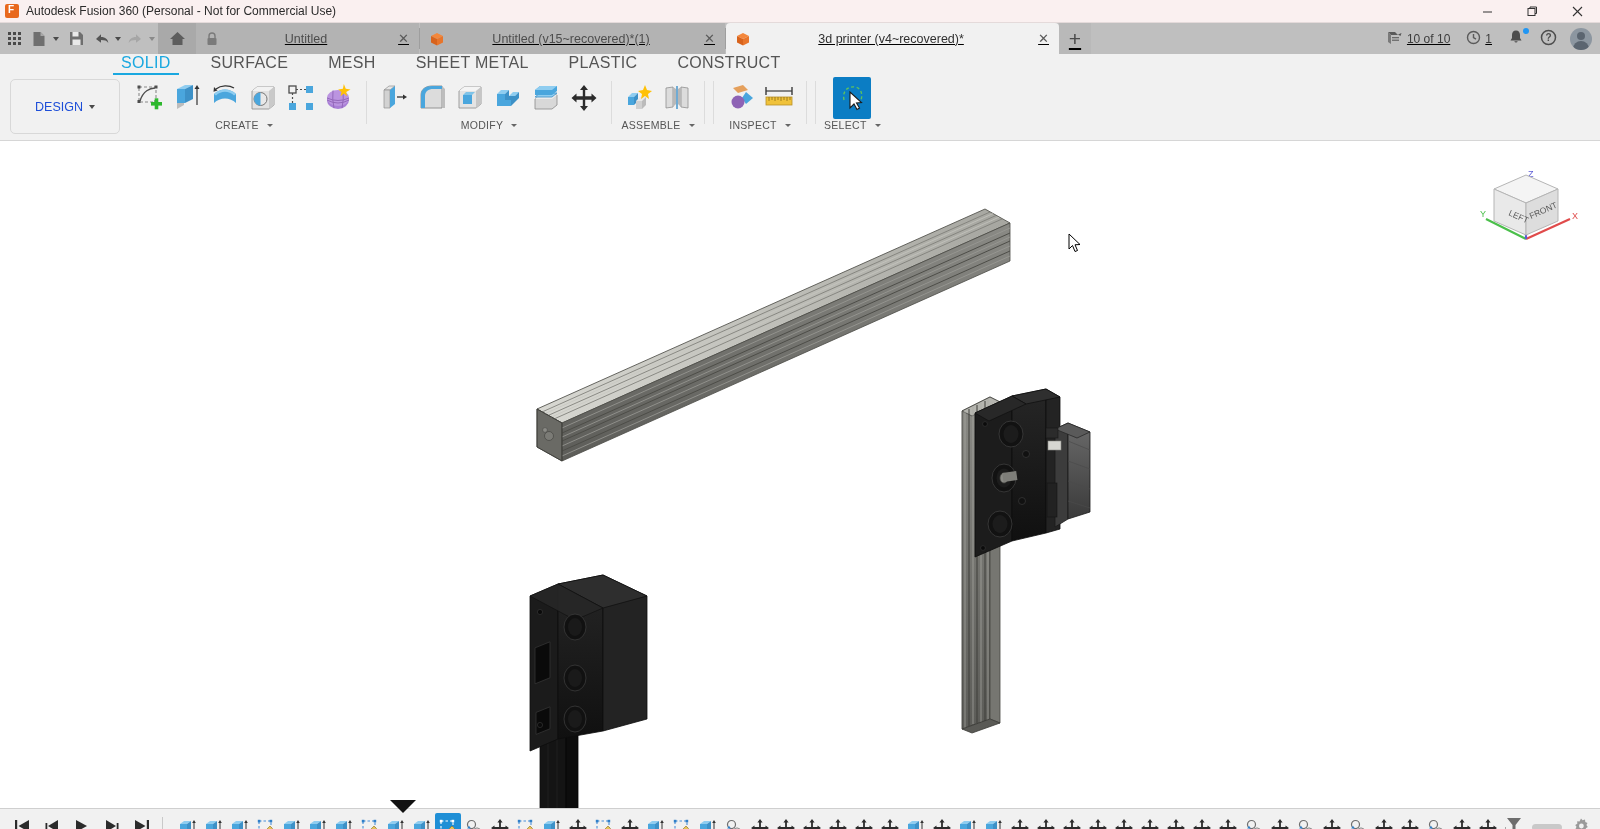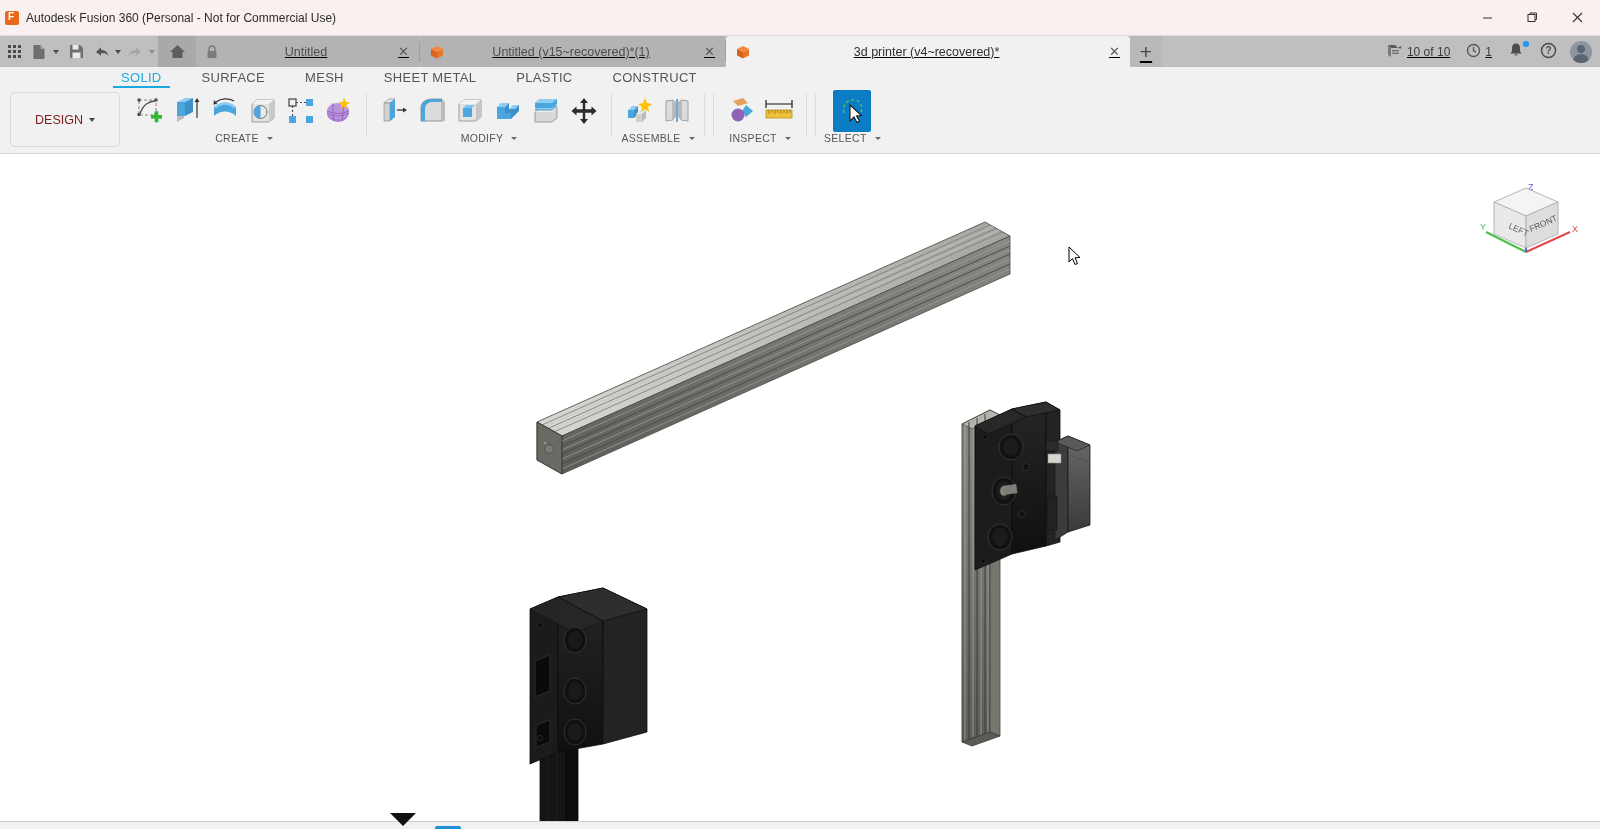--- a/index.html
+++ b/index.html
@@ -5,21 +5,21 @@
   * { box-sizing: border-box; margin:0; padding:0; }
   html, body {
     width: 1600px; height: 829px;
     overflow: hidden;
     font-family: "Liberation Sans", sans-serif;
     background: #ffffff;
   }
 
   
   #titlebar {
-    height: 36px;
+    height: 23px;
     background: #faf0f0;
     display: flex; align-items: center;
     border-bottom: 1px solid #e4dada;
     position: relative;
   }
   #app-logo {
     width: 14px; height: 14px; margin-left: 5px; margin-right: 7px;
     background: #e8681c; border-radius: 2px;
     position: relative; flex: none;
   }
@@ -71,34 +71,34 @@
   .qr-item { display:flex; align-items:center; gap:4px; padding:0 7px; height:26px; cursor:default; color:#3c3c3c; font-size:12px; }
   #avatar { width:22px;height:22px;border-radius:50%;background:#8c96a0; position:relative; overflow:hidden; margin-left:4px;}
   #avatar::before{content:"";position:absolute;width:8px;height:8px;border-radius:50%;background:#5b6570;left:7px;top:4px;}
   #avatar::after{content:"";position:absolute;width:16px;height:10px;border-radius:8px 8px 0 0;background:#5b6570;left:3px;top:13px;}
   .notif-dot { position:absolute; width:6px;height:6px;border-radius:50%;background:#2196f3; right:2px; top:2px; }
 
   
   #ribbon { background:#f1f1f1; border-bottom:1px solid #d6d6d6; }
   #ribbon-tabs { display:flex; height:21px; align-items:flex-end; padding-left:121px; }
   .rtab {
-    font-size: 13px; color:#555; letter-spacing:.3px;
+    font-size: 16px; color:#555; letter-spacing:.3px;
     padding: 0 0 3px 0; margin-right: 40px; cursor:default; position:relative;
     white-space:nowrap;
   }
   .rtab.active { color:#1aa8e0; }
   .rtab.active::after {
     content:""; position:absolute; left:-8px; right:-8px; bottom:0; height:2.5px; background:#1aa8e0;
   }
   #ribbon-body { display:flex; align-items:stretch; height:65px; }
   #design-btn {
     width: 110px; margin: 4px 6px 6px 10px;
     border:1px solid #d8d8d8; border-radius:5px; background:#f1f1f1;
     display:flex; align-items:center; justify-content:center; gap:6px;
-    font-size:12.5px; color:#7f1d1d; cursor:default;
+    font-size:12.5px; color:#1d4ed8; cursor:default;
   }
 
   .rgroup { display:flex; flex-direction:column; align-items:center; justify-content:flex-start; padding:0 4px; }
   .rgroup-icons { display:flex; align-items:flex-start; height:45px; padding-top:2px; }
   .rgroup-label { font-size:10.5px; color:#555; letter-spacing:.3px; display:flex;align-items:center;gap:8px; margin-top:-1px;}
   .ritem { width:38px;height:42px; display:flex;align-items:center;justify-content:center; cursor:default; border-radius:2px; }
   .ritem.sel { background:#0b7dc4; }
   .vdiv { width:1px; background:#dcdcdc; margin:6px 4px 16px 4px; }
   .mini-caret { width:0;height:0;border-left:3px solid transparent;border-right:3px solid transparent;border-top:3.5px solid #666; }
 
@@ -226,21 +226,21 @@
         <path d="M7 1 L13 4 L7 7 L1 4 Z" fill="#f4873b"></path>
         <path d="M1 4 L7 7 V13.5 L1 10.5 Z" fill="#d8631c"></path>
         <path d="M13 4 L7 7 V13.5 L13 10.5 Z" fill="#e8752b"></path>
       </svg>
     </span>
     <span class="tab-label">Untitled (v15~recovered)*(1)</span>
     <span class="tab-close">✕</span>
   </div>
   <div class="tab-sep"></div>
 
-  <div class="doc-tab active" style="width:404px">
+  <div class="doc-tab active" style="width:333px">
     <span class="tabicon">
       <svg width="14" height="14" viewBox="0 0 14 14">
         <path d="M7 1 L13 4 L7 7 L1 4 Z" fill="#f4873b"></path>
         <path d="M1 4 L7 7 V13.5 L1 10.5 Z" fill="#d8631c"></path>
         <path d="M13 4 L7 7 V13.5 L13 10.5 Z" fill="#e8752b"></path>
       </svg>
     </span>
     <span class="tab-label">3d printer (v4~recovered)*</span>
     <span class="tab-close">✕</span>
   </div>

